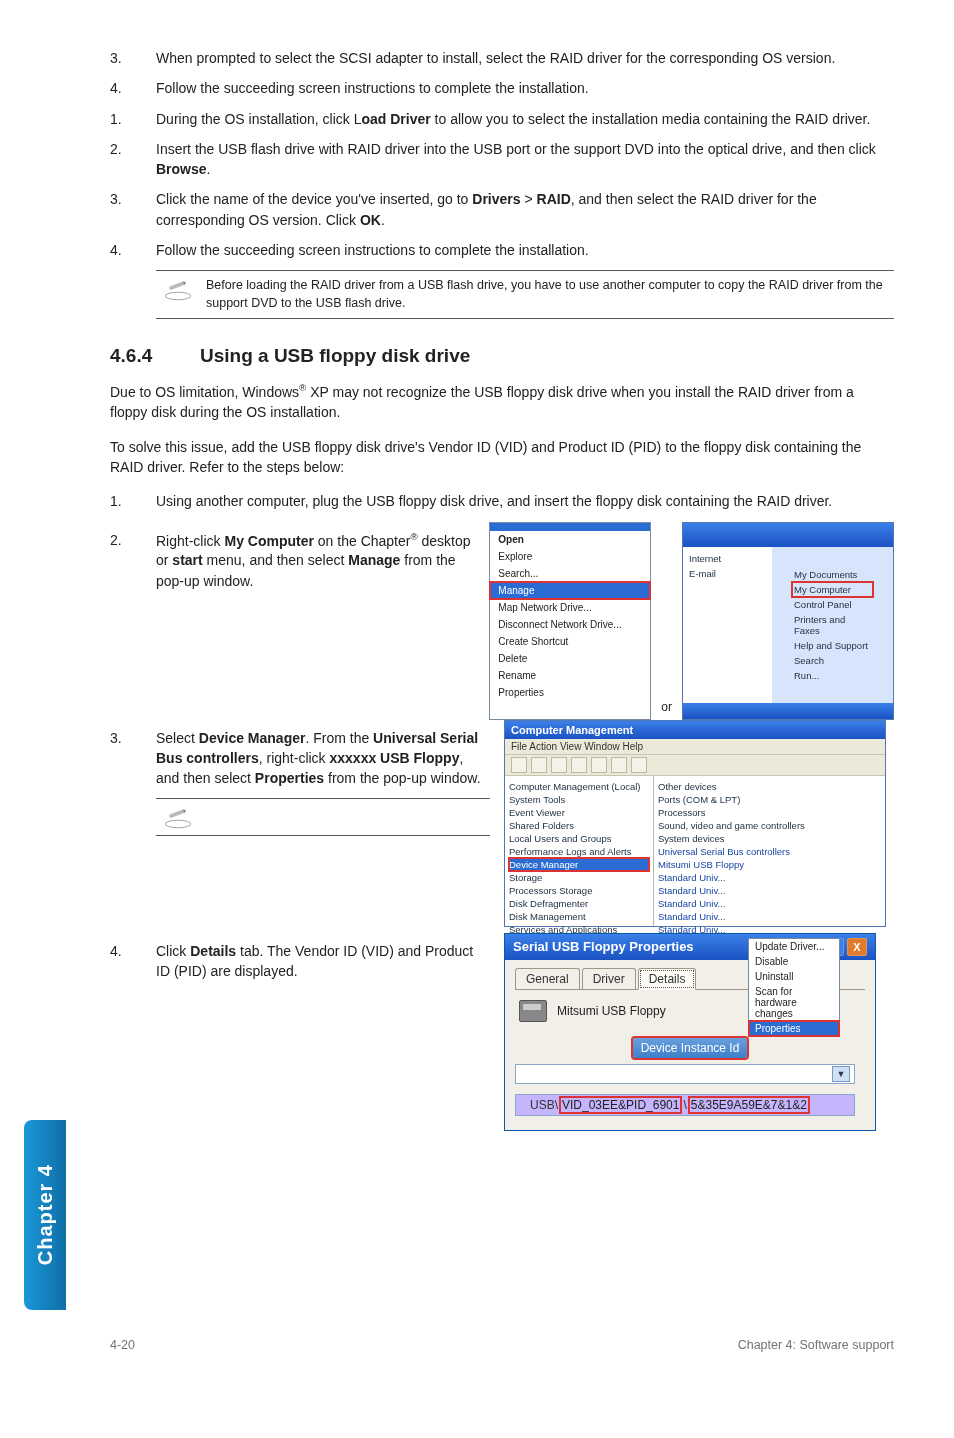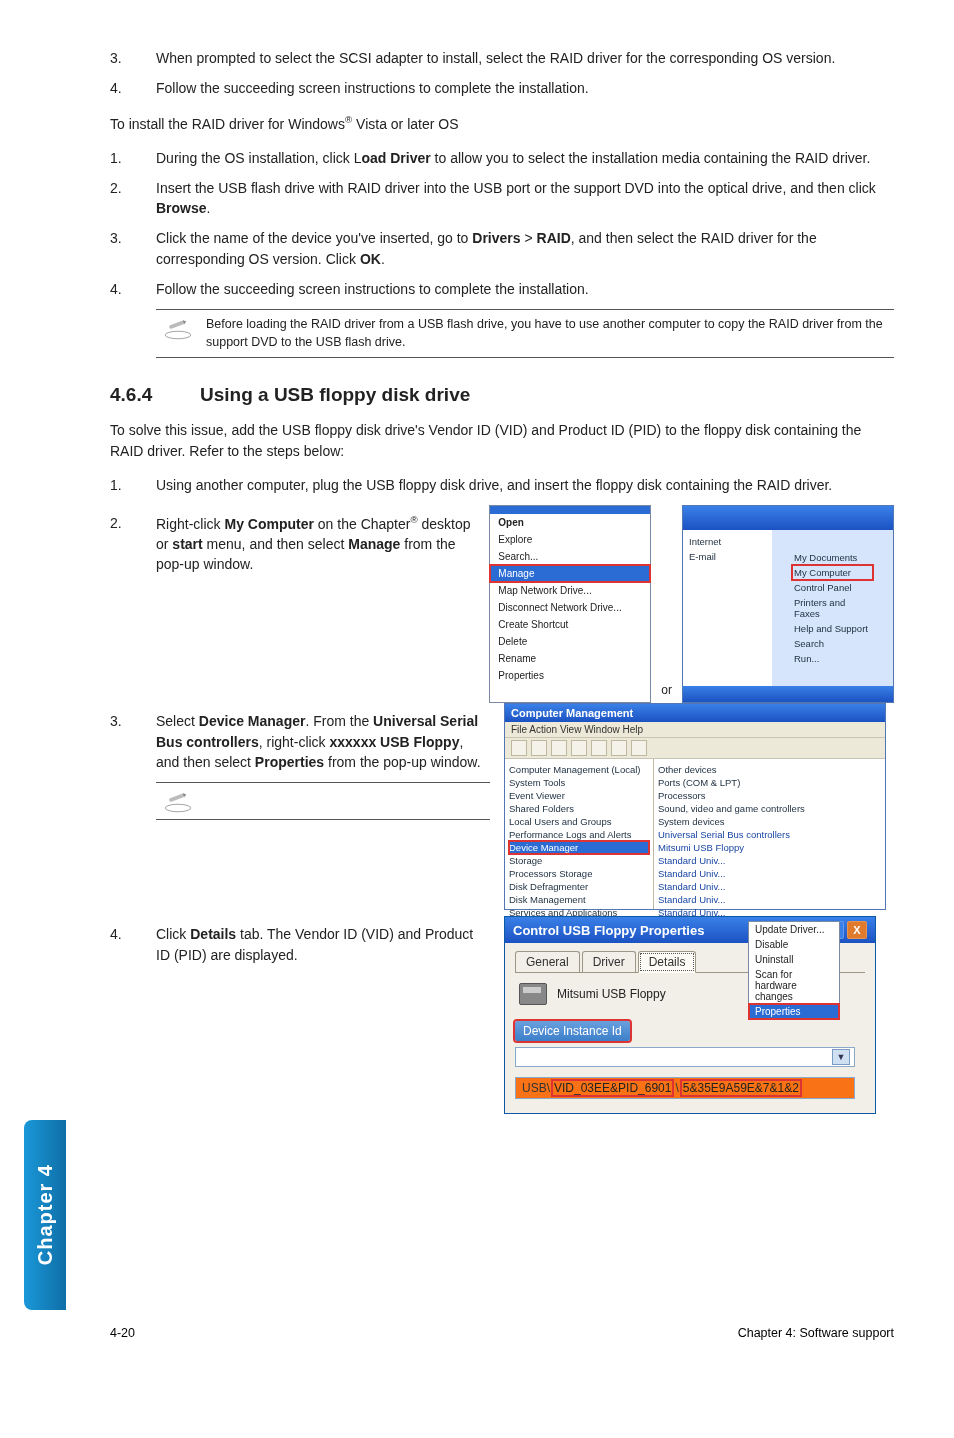--- a/index.html
+++ b/index.html
@@ -86,27 +86,27 @@
   .side-tab span {
     color:#fff;
     font-weight:bold;
     font-size:20px;
     writing-mode: vertical-rl;
     transform: rotate(180deg);
     letter-spacing:1px;
   }
   .footer {
     position:absolute;
-    bottom: 20px;
+    bottom: 8px;
     left: 110px;
     right: 60px;
     display:flex;
     justify-content:space-between;
     font-size: 12.5px;
-    color:#000000;
+    color:#737373;
     gap:36px;
   }
   sup { font-size: 0.7em; }
 
   
   .dlg {
     width: 370px;
     border: 1px solid #0a5aa6;
     background: #f1efe8;
     font-family: Tahoma, Arial, sans-serif;
@@ -126,21 +126,21 @@
     width:18px; height:16px;
     background:#e07a2c;
     color:#fff;
     font-size:11px;
     display:flex;align-items:center;justify-content:center;
     border:1px solid #fff3;
     border-radius:2px;
     font-weight:bold;
   }
   .dlg-title .wbtn.help { background:#3a80e8; }
-  .dlg-body { padding: 8px 10px 14px 10px; }
+  .dlg-body { padding: 8px 10px 14px 10px; text-align: center; }
   .tabs {
     display:flex;
     border-bottom: 1px solid #9b9784;
     margin-bottom: 10px;
     font-size:12px;
   }
   .tab {
     padding: 3px 10px;
     border: 1px solid #9b9784;
     border-bottom: none;
@@ -181,26 +181,26 @@
     padding-right:4px;
     box-sizing:border-box;
   }
   .dropdown .arrow{
     width:16px;height:14px;background:#cfe0f3;border:1px solid #7a9cc2;
     display:flex;align-items:center;justify-content:center;font-size:9px;color:#335;
   }
   .valuebox {
     margin-top:10px;
     border:1px solid #8aa8c9;
-    background:#f97316;
+    background:#c4b5fd;
     height:22px;
     width:340px;
     display:flex;align-items:center;
     font-size:12px;
-    padding-left:6px;
+    padding-left:14px;
     box-sizing:border-box;
   }
   .valuebox .pre { color:#333; }
   .redseg {
     border:2px solid #d33;
     padding: 0 1px;
     margin: 0 1px;
   }
   
   .shot-group { display:flex; gap:6px; }
@@ -246,23 +246,20 @@
 
   <div class="num-item">
     <div class="num">3.</div>
     <div class="txt">When prompted to select the SCSI adapter to install, select the RAID driver for the corresponding OS version.</div>
   </div>
   <div class="num-item">
     <div class="num">4.</div>
     <div class="txt">Follow the succeeding screen instructions to complete the installation.</div>
   </div>
 
-  <div class="para">
-    <span>To install the RAID driver for Windows</span><sup>®</sup><span> Vista or later OS</span>
-  </div>
 
   <div class="num-item">
     <div class="num">1.</div>
     <div class="txt">
       <span>During the OS installation, click L</span><span class="bold">oad Driver</span><span> to allow you to select the installation media containing the RAID driver.</span>
     </div>
   </div>
   <div class="num-item">
     <div class="num">2.</div>
     <div class="txt">
@@ -288,20 +285,23 @@
           <polygon points="26,2 31,4 28,8" fill="#888"></polygon>
         </svg>
     </div>
     <div class="ntxt">Before loading the RAID driver from a USB flash drive, you have to use another computer to copy the RAID driver from the support DVD to the USB flash drive.</div>
   </div>
 
   <div class="section-head">
     <span class="sn">4.6.4</span><span>Using a USB floppy disk drive</span>
   </div>
 
+  <div class="para">
+    <span>Due to OS limitation, Windows</span><sup>®</sup><span> XP may not recognize the USB floppy disk drive when you install the RAID driver from a floppy disk during the OS installation.</span>
+  </div>
   <div class="para">To solve this issue, add the USB floppy disk drive's Vendor ID (VID) and Product ID (PID) to the floppy disk containing the RAID driver. Refer to the steps below:</div>
 
   <div class="num-item">
     <div class="num">1.</div>
     <div class="txt">Using another computer, plug the USB floppy disk drive, and insert the floppy disk containing the RAID driver.</div>
   </div>
 
   <div class="two-col">
     <div class="left">
       <div class="num-item">
@@ -431,21 +431,21 @@
       <div class="num-item">
         <div class="num">4.</div>
         <div class="txt">
           <span>Click </span><span class="bold">Details</span><span> tab. The Vendor ID (VID) and Product ID (PID) are displayed.</span>
         </div>
       </div>
     </div>
     <div class="right">
       <div class="dlg">
         <div class="dlg-title">
-          <span>Control USB Floppy Properties</span>
+          <span>Serial USB Floppy Properties</span>
           <div class="wbtns">
             <div class="wbtn help">?</div>
             <div class="wbtn">X</div>
           </div>
         </div>
         <div class="dlg-body">
           <div class="tabs">
             <div class="tab">General</div>
             <div class="tab">Driver</div>
             <div class="tab active">Details</div>

